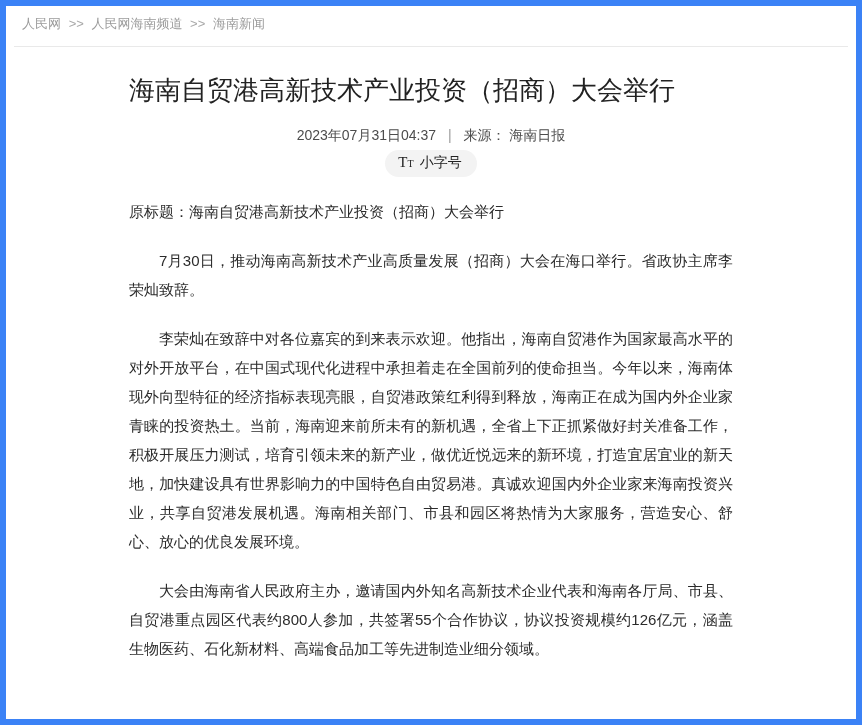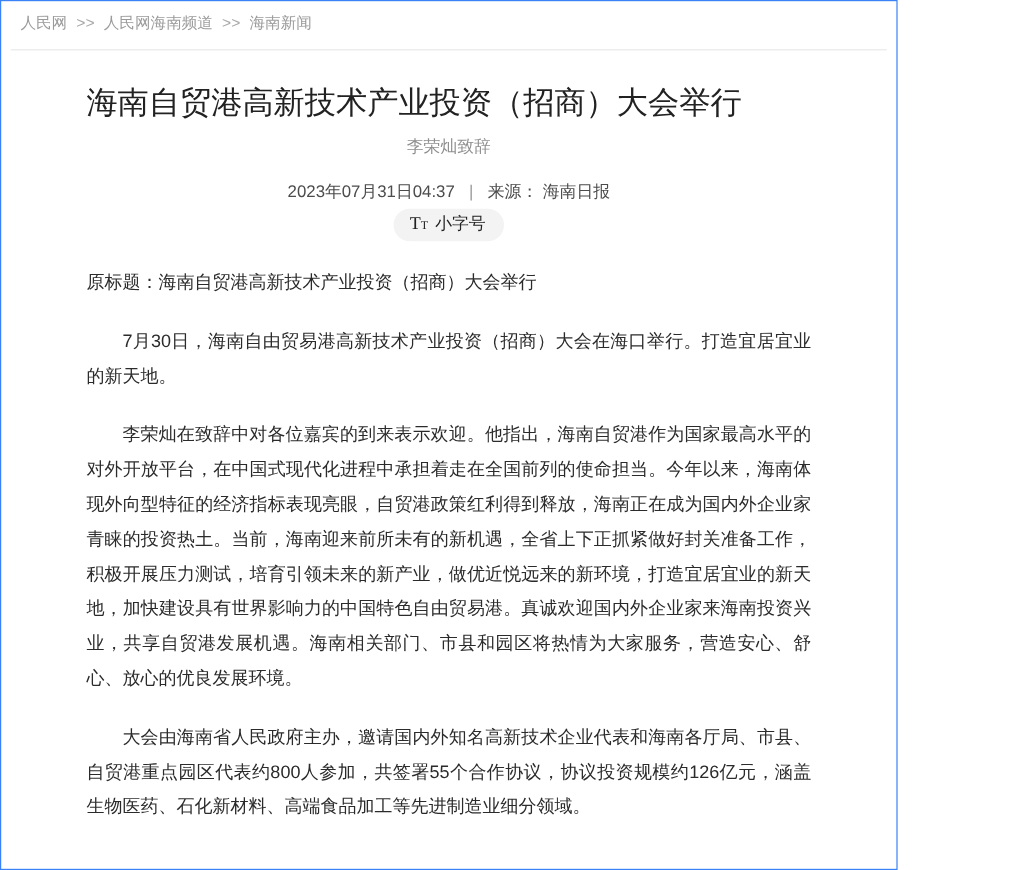--- a/index.html
+++ b/index.html
@@ -4,23 +4,23 @@
 <style>
   * { box-sizing: border-box; }
   html, body { margin: 0; padding: 0; }
   body {
     width: 862px; height: 725px;
     background: #ffffff;
     font-family: "Liberation Sans", "DejaVu Sans", sans-serif;
     overflow: hidden;
   }
   .page {
-    width: 748px; height: 725px;
+    width: 862px; height: 725px;
     background: #ffffff;
-    border: 1px solid #3b82f6;
+    border: 6px solid #3b82f6;
     position: relative;
   }
 
   
   .breadcrumb {
     padding: 9px 8px 13px 8px;
     margin: 0 8px;
     font-size: 13px;
     color: #9b9b9b;
     border-bottom: 1px solid #e9e9e9;
@@ -104,38 +104,37 @@
     <span class="sep">&gt;&gt;</span>
     <a>人民网海南频道</a>
     <span class="sep">&gt;&gt;</span>
     <a>海南新闻</a>
   </div>
 
   <div class="article">
 
     <h1 class="article-title">海南自贸港高新技术产业投资（招商）大会举行</h1>
 
-    <div class="article-subtitle">李荣灿致辞</div>
 
     <div class="article-meta">
       <span>2023年07月31日04:37</span>
       <span class="meta-divider">|</span>
       <span>来源：</span>
       <a>海南日报</a>
     </div>
 
     <div class="toolbar">
       <button class="font-size-pill">
         <span class="tt-icon"><span class="tt-big">T</span><span class="tt-small">T</span></span>
         <span>小字号</span>
       </button>
     </div>
 
     <div class="article-body">
       <p class="original-title">原标题：海南自贸港高新技术产业投资（招商）大会举行</p>
-      <p>7月30日，海南自由贸易港高新技术产业投资（招商）大会在海口举行。打造宜居宜业的新天地。</p>
+      <p>7月30日，推动海南高新技术产业高质量发展（招商）大会在海口举行。省政协主席李荣灿致辞。</p>
       <p>李荣灿在致辞中对各位嘉宾的到来表示欢迎。他指出，海南自贸港作为国家最高水平的对外开放平台，在中国式现代化进程中承担着走在全国前列的使命担当。今年以来，海南体现外向型特征的经济指标表现亮眼，自贸港政策红利得到释放，海南正在成为国内外企业家青睐的投资热土。当前，海南迎来前所未有的新机遇，全省上下正抓紧做好封关准备工作，积极开展压力测试，培育引领未来的新产业，做优近悦远来的新环境，打造宜居宜业的新天地，加快建设具有世界影响力的中国特色自由贸易港。真诚欢迎国内外企业家来海南投资兴业，共享自贸港发展机遇。海南相关部门、市县和园区将热情为大家服务，营造安心、舒心、放心的优良发展环境。</p>
       <p>大会由海南省人民政府主办，邀请国内外知名高新技术企业代表和海南各厅局、市县、自贸港重点园区代表约800人参加，共签署55个合作协议，协议投资规模约126亿元，涵盖生物医药、石化新材料、高端食品加工等先进制造业细分领域。</p>
 
     </div>
 
   </div>
 </div>
 
 </body></html>

